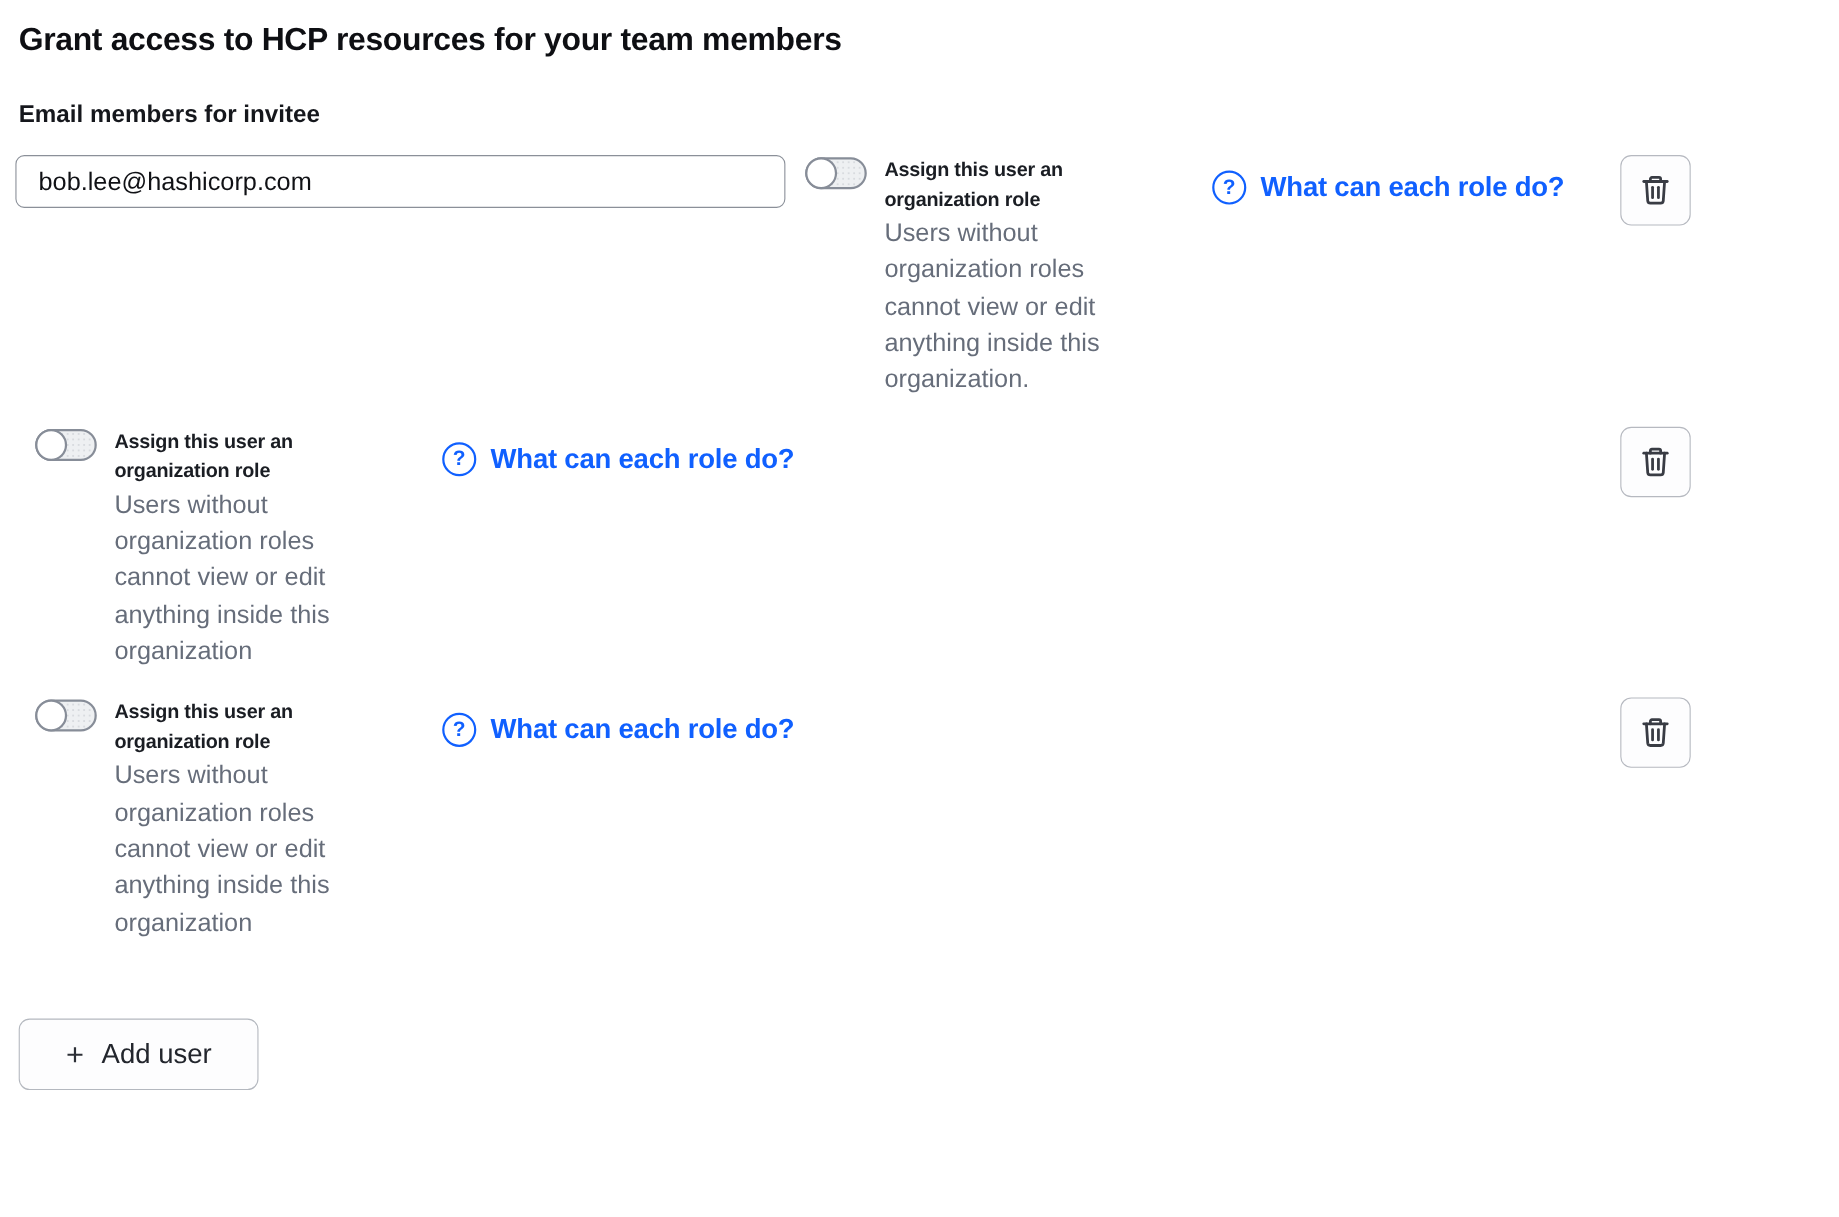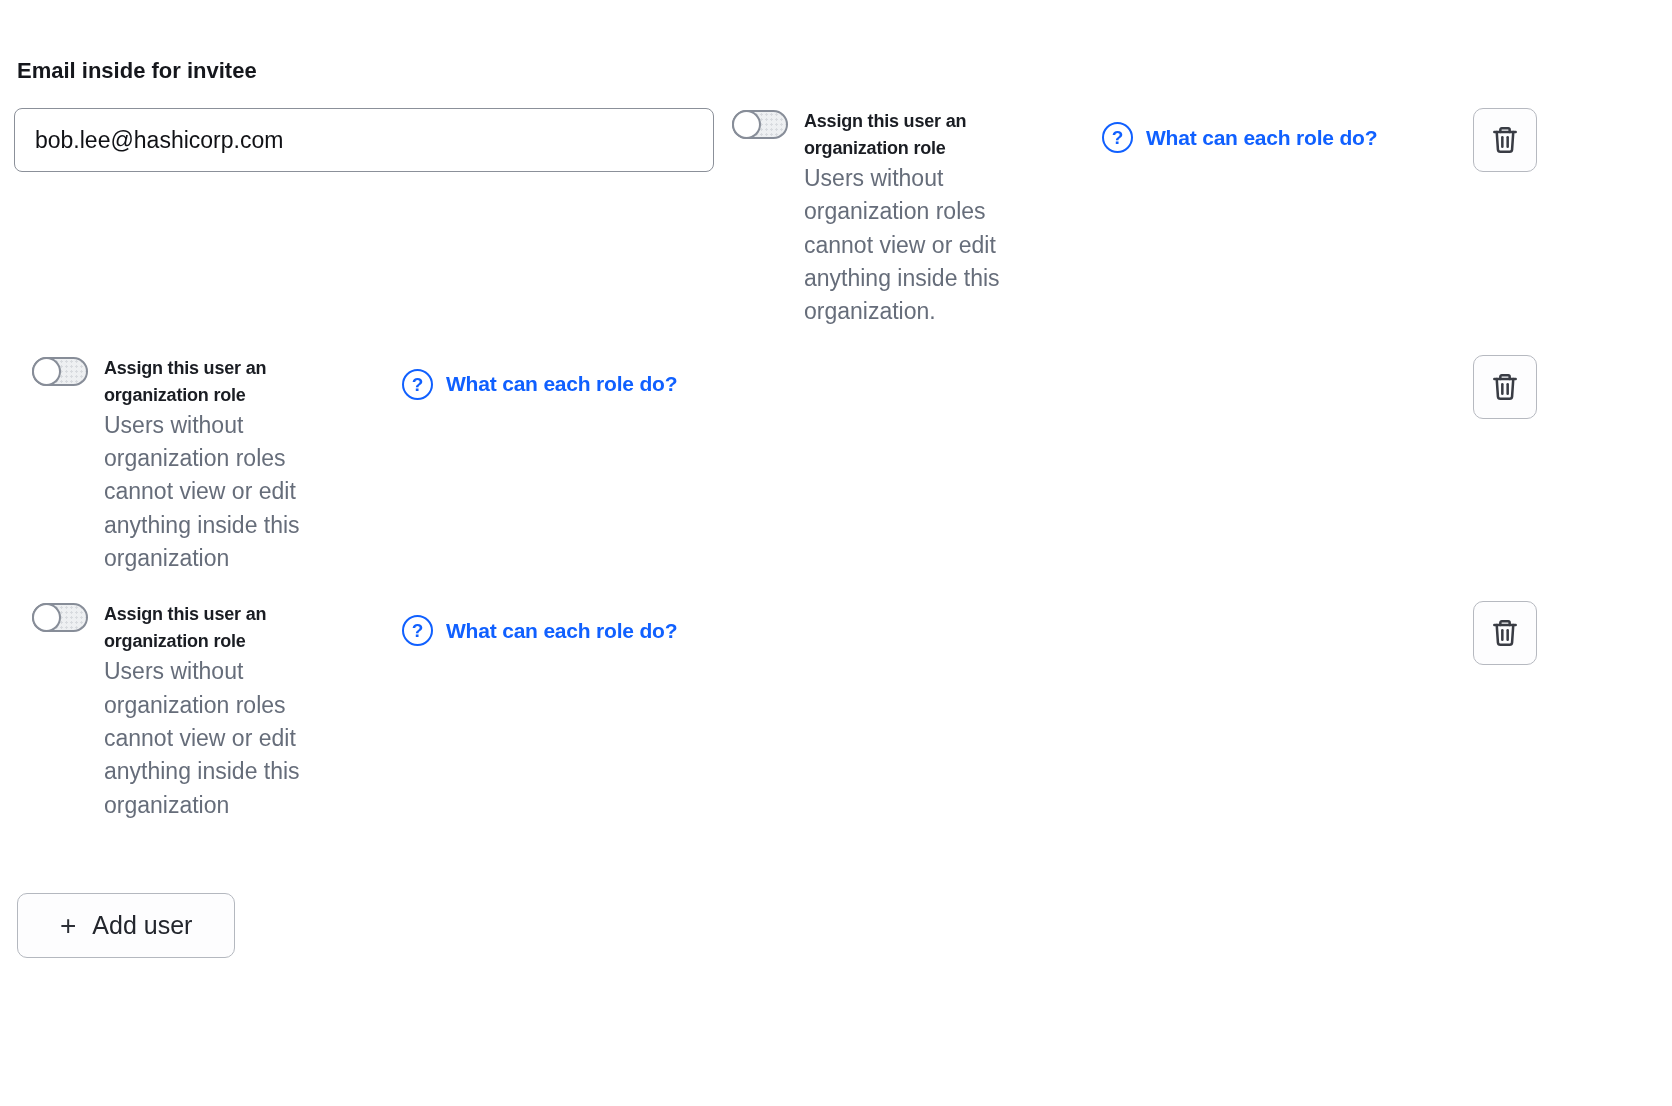--- a/index.html
+++ b/index.html
@@ -30,21 +30,21 @@
 
   .rows { margin-top: 24px; }
   .row {
     display: flex;
     align-items: flex-start;
     margin-bottom: 26px;
   }
 
   .email-input {
     width: 700px;
-    height: 64px;
+    height: 48px;
     border: 1.5px solid #8b9099;
     border-radius: 8px;
     font-family: "Liberation Sans", "DejaVu Sans", sans-serif;
     font-size: 23px;
     color: #101115;
     padding: 0 20px;
     background: #ffffff;
     outline: none;
     flex: none;
   }
@@ -106,21 +106,21 @@
     border-radius: 50%;
     display: flex;
     align-items: center;
     justify-content: center;
     color: #1060ff;
     font-size: 19px;
     font-weight: 700;
     line-height: 1;
   }
   .help-label {
-    font-size: 21px;
+    font-size: 25px;
     font-weight: 600;
     color: #1060ff;
     letter-spacing: -0.2px;
     white-space: nowrap;
   }
 
   .trash-btn {
     flex: none;
     margin-left: auto;
     width: 64px;
@@ -155,22 +155,23 @@
     font-weight: 400;
     color: #2c2f36;
     line-height: 1;
   }
 </style>
 </head>
 <body>
 
 <div class="page">
 
-
-  <div class="email-label">Email inside for invitee</div>
+  <h1 class="page-title">Grant access to HCP resources for your team members</h1>
+
+  <div class="email-label">Email members for invitee</div>
 
   <div class="rows">
 
     <div class="row">
       <input type="text" class="email-input" value="bob.lee@hashicorp.com" style="">
       <button class="toggle" role="switch" aria-checked="false">
         <span class="knob"></span>
       </button>
       <div class="role-col">
         <div class="role-title">Assign this user an organization role</div>

